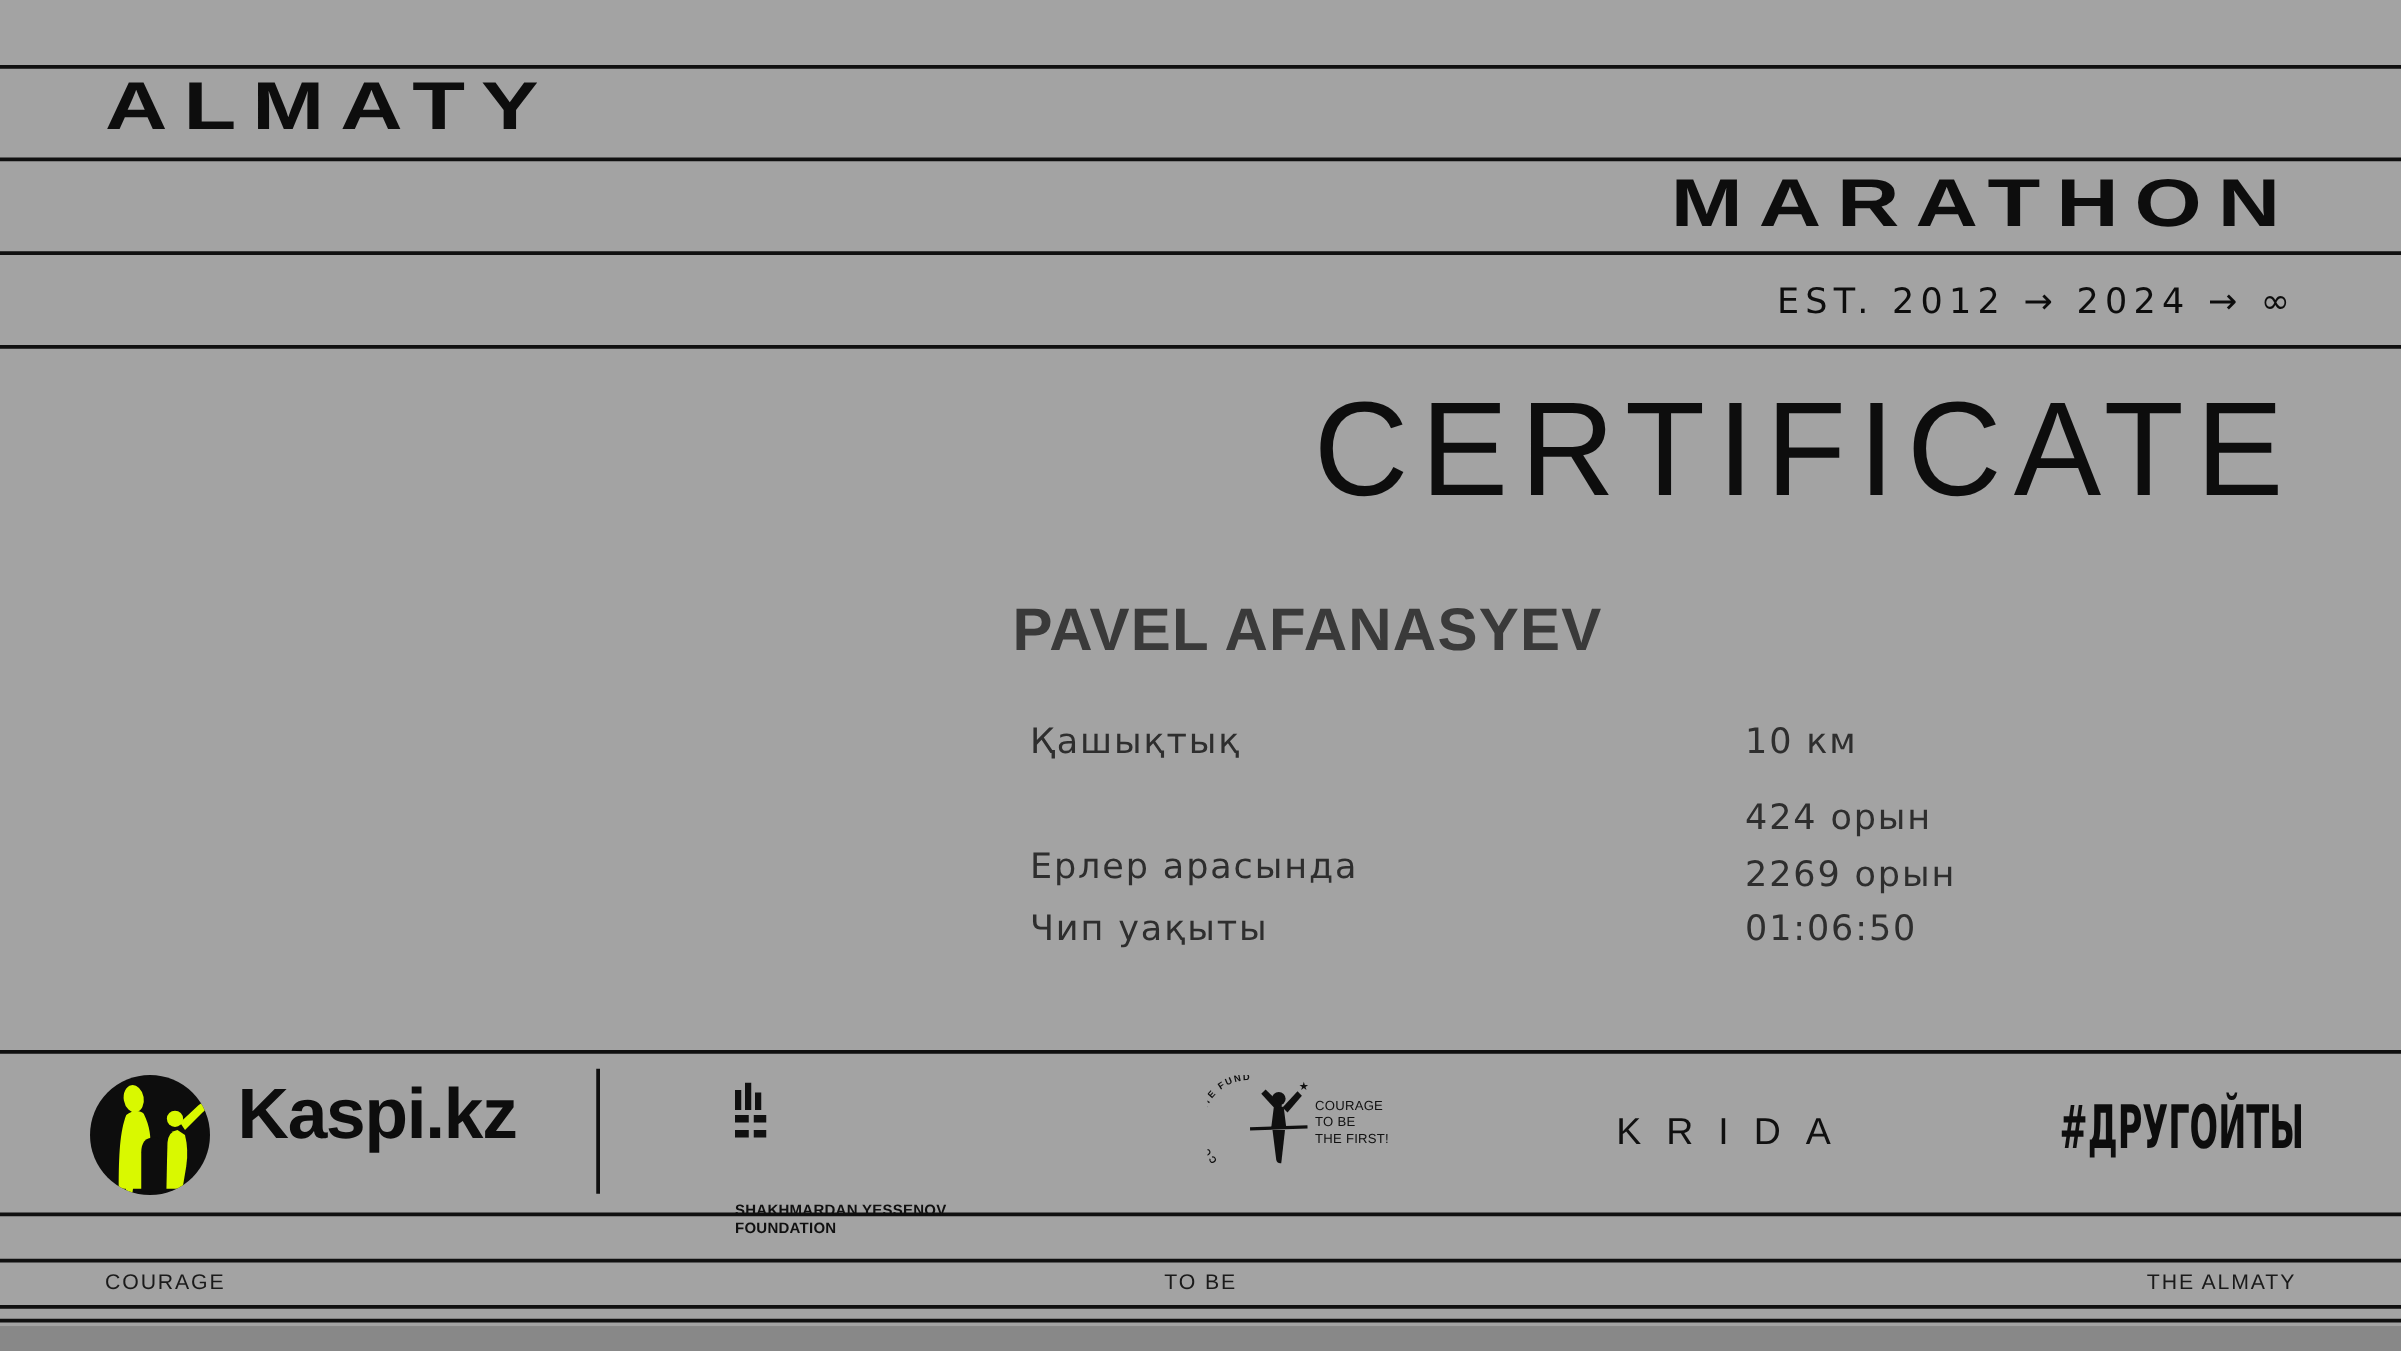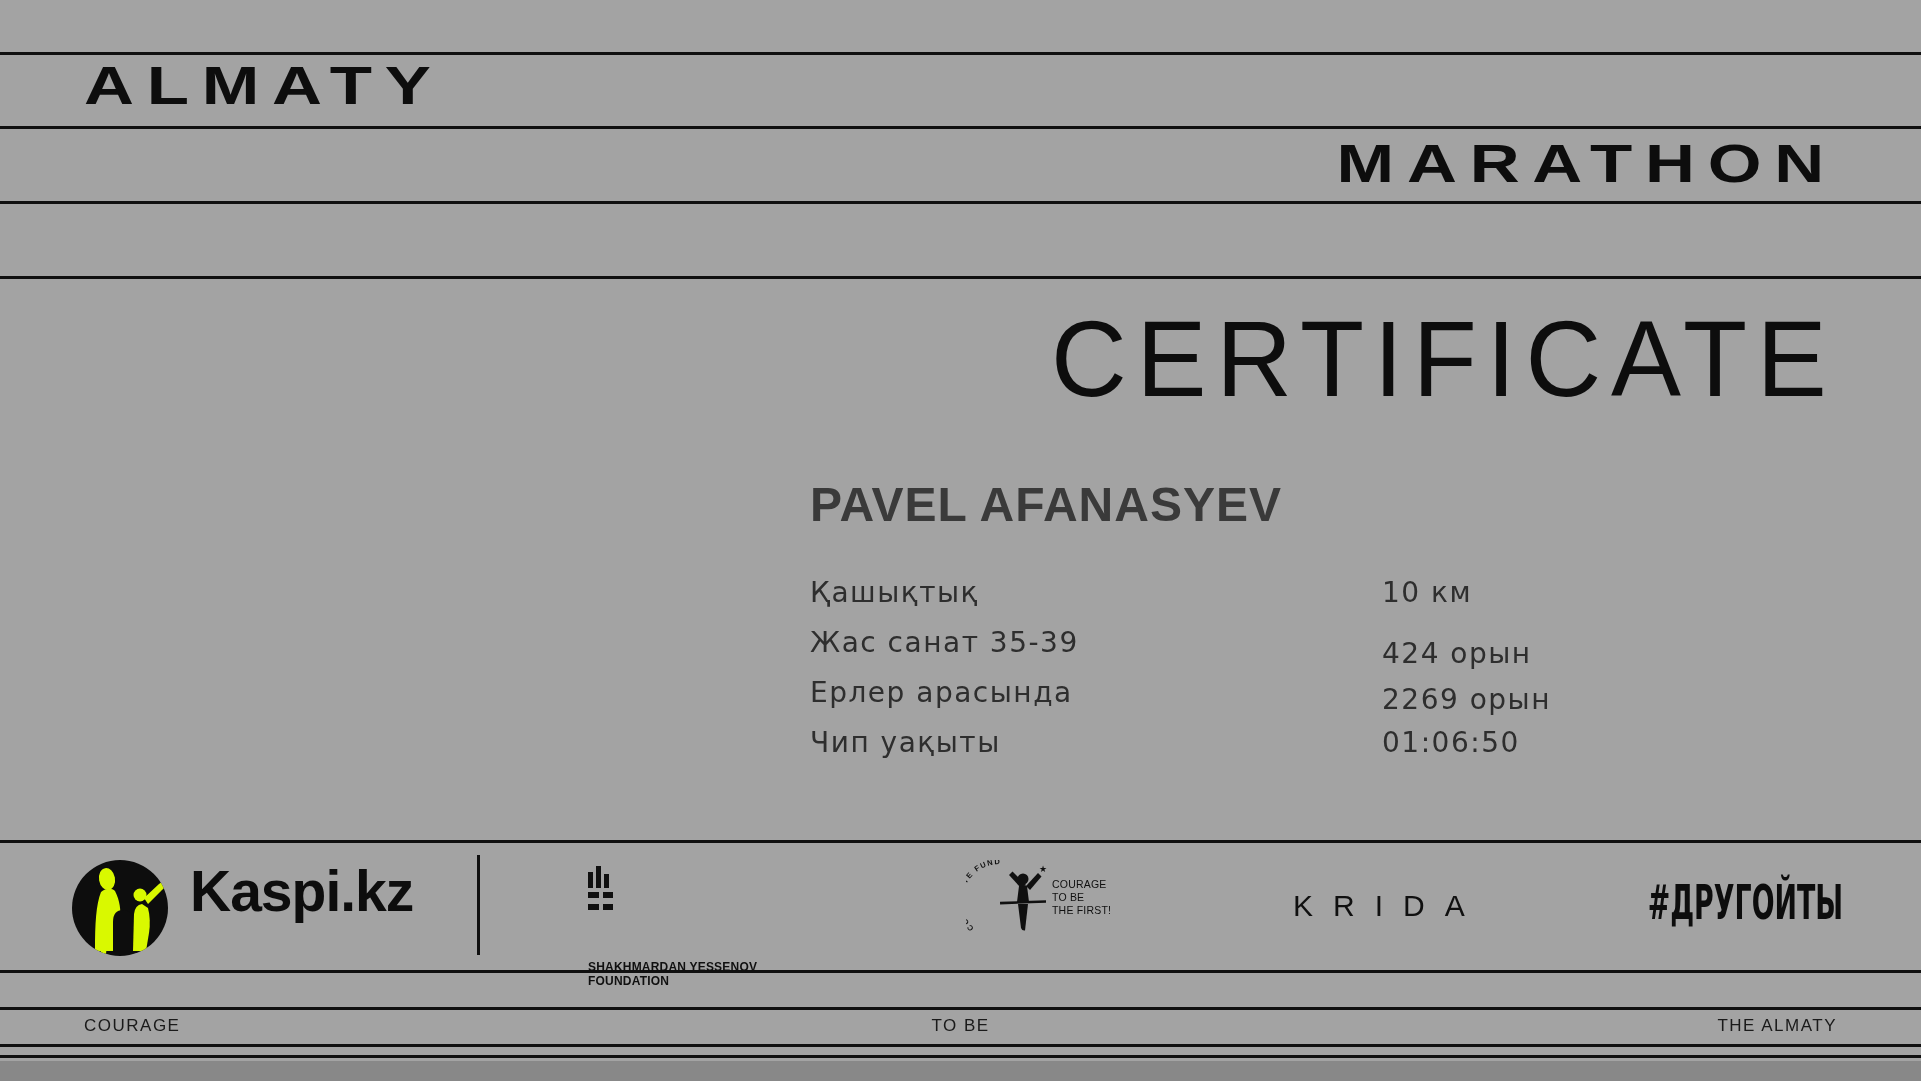--- a/index.html
+++ b/index.html
@@ -36,21 +36,21 @@
     white-space:nowrap;color:#0d0d0d;
     transform:scaleX(0.98);transform-origin:right center;
   }
   .recipient{
     position:absolute;left:810px;top:481px;
     font-size:48px;font-weight:700;letter-spacing:1px;line-height:1;
     color:#3a3a3a;white-space:nowrap;
   }
   .fields{position:absolute;left:810px;top:576px;width:800px;
     font-family:"DejaVu Sans", sans-serif;color:#2e2e2e;}
-  .field-row{position:relative;height:50px;font-size:28px;letter-spacing:1.5px;line-height:1.2;}
+  .field-row{position:relative;height:50px;font-size:28px;letter-spacing:1.5px;line-height:1.2;margin-left:14px;}
   .field-value{position:absolute;left:572px;top:0;white-space:nowrap;}
   .field-row:nth-child(2) .field-value{transform:translateY(11px);}
   .field-row:nth-child(3) .field-value{transform:translateY(7px);}
 
   
   .kaspi{position:absolute;left:70px;top:858px;display:flex;align-items:flex-start;gap:20px;}
   .kaspi-word{font-size:57px;font-weight:700;letter-spacing:-1px;color:#0d0d0d;white-space:nowrap;}
   .sponsor-divider{position:absolute;left:477px;top:855px;width:3px;height:100px;background:#101010;}
   .yessenov{position:absolute;left:588px;top:866px;display:flex;gap:23px;flex-direction:column;}
   .yessenov-text{font-size:12px;font-weight:700;line-height:14px;letter-spacing:0.2px;
@@ -83,32 +83,32 @@
   <div class="rule r3"></div>
   <div class="rule r4"></div>
   <div class="rule r5"></div>
   <div class="rule r6"></div>
   <div class="rule r7"></div>
   <div class="rule r8"></div>
   <div class="rule r9"></div>
 
   <div class="h-city">ALMATY</div>
   <div class="h-event">MARATHON</div>
+  <div class="h-est">EST. 2012 → 2024 → ∞</div>
 
   <div class="h-cert">CERTIFICATE</div>
 
   <div class="recipient">PAVEL AFANASYEV</div>
 
   <div class="fields">
     <div class="field-row">
       <span class="field-label">Қашықтық</span>
       <span class="field-value">10 км</span>
     </div>
     <div class="field-row">
-      <span class="field-label">Жас санат 35-39</span>
       <span class="field-value">424 орын</span>
     </div>
     <div class="field-row">
       <span class="field-label">Ерлер арасында</span>
       <span class="field-value">2269 орын</span>
     </div>
     <div class="field-row">
       <span class="field-label">Чип уақыты</span>
       <span class="field-value">01:06:50</span>
     </div>

